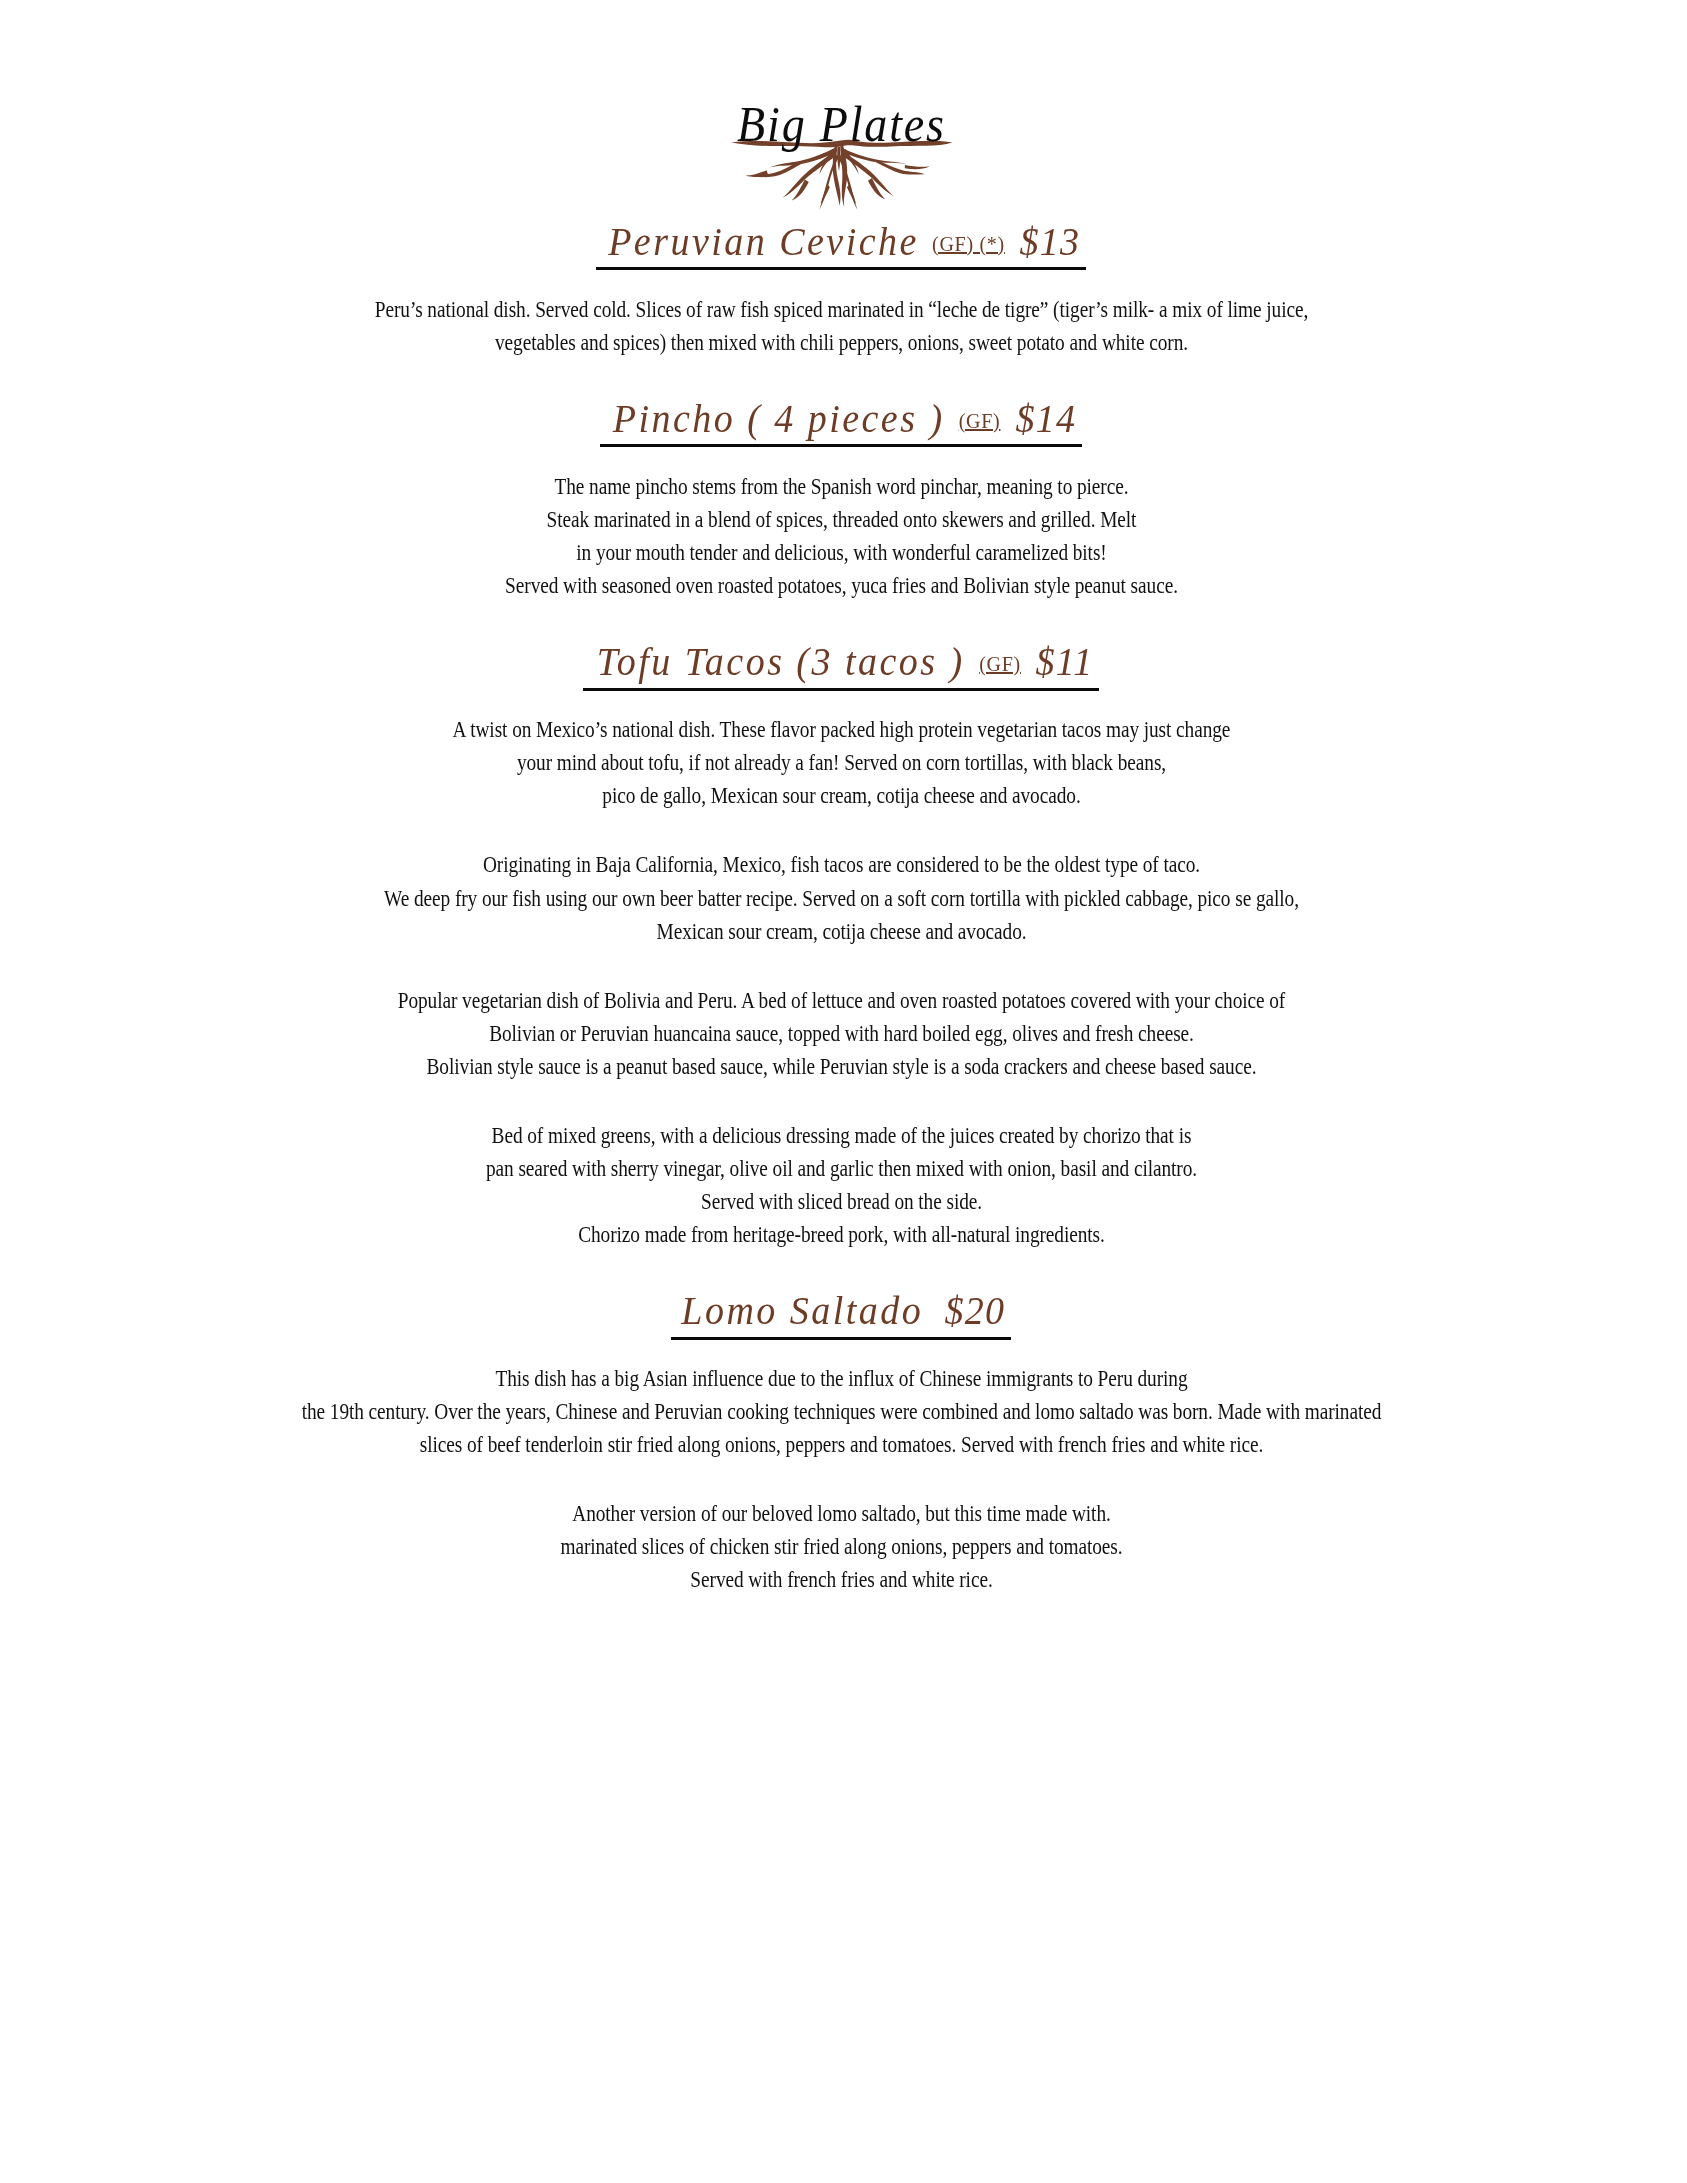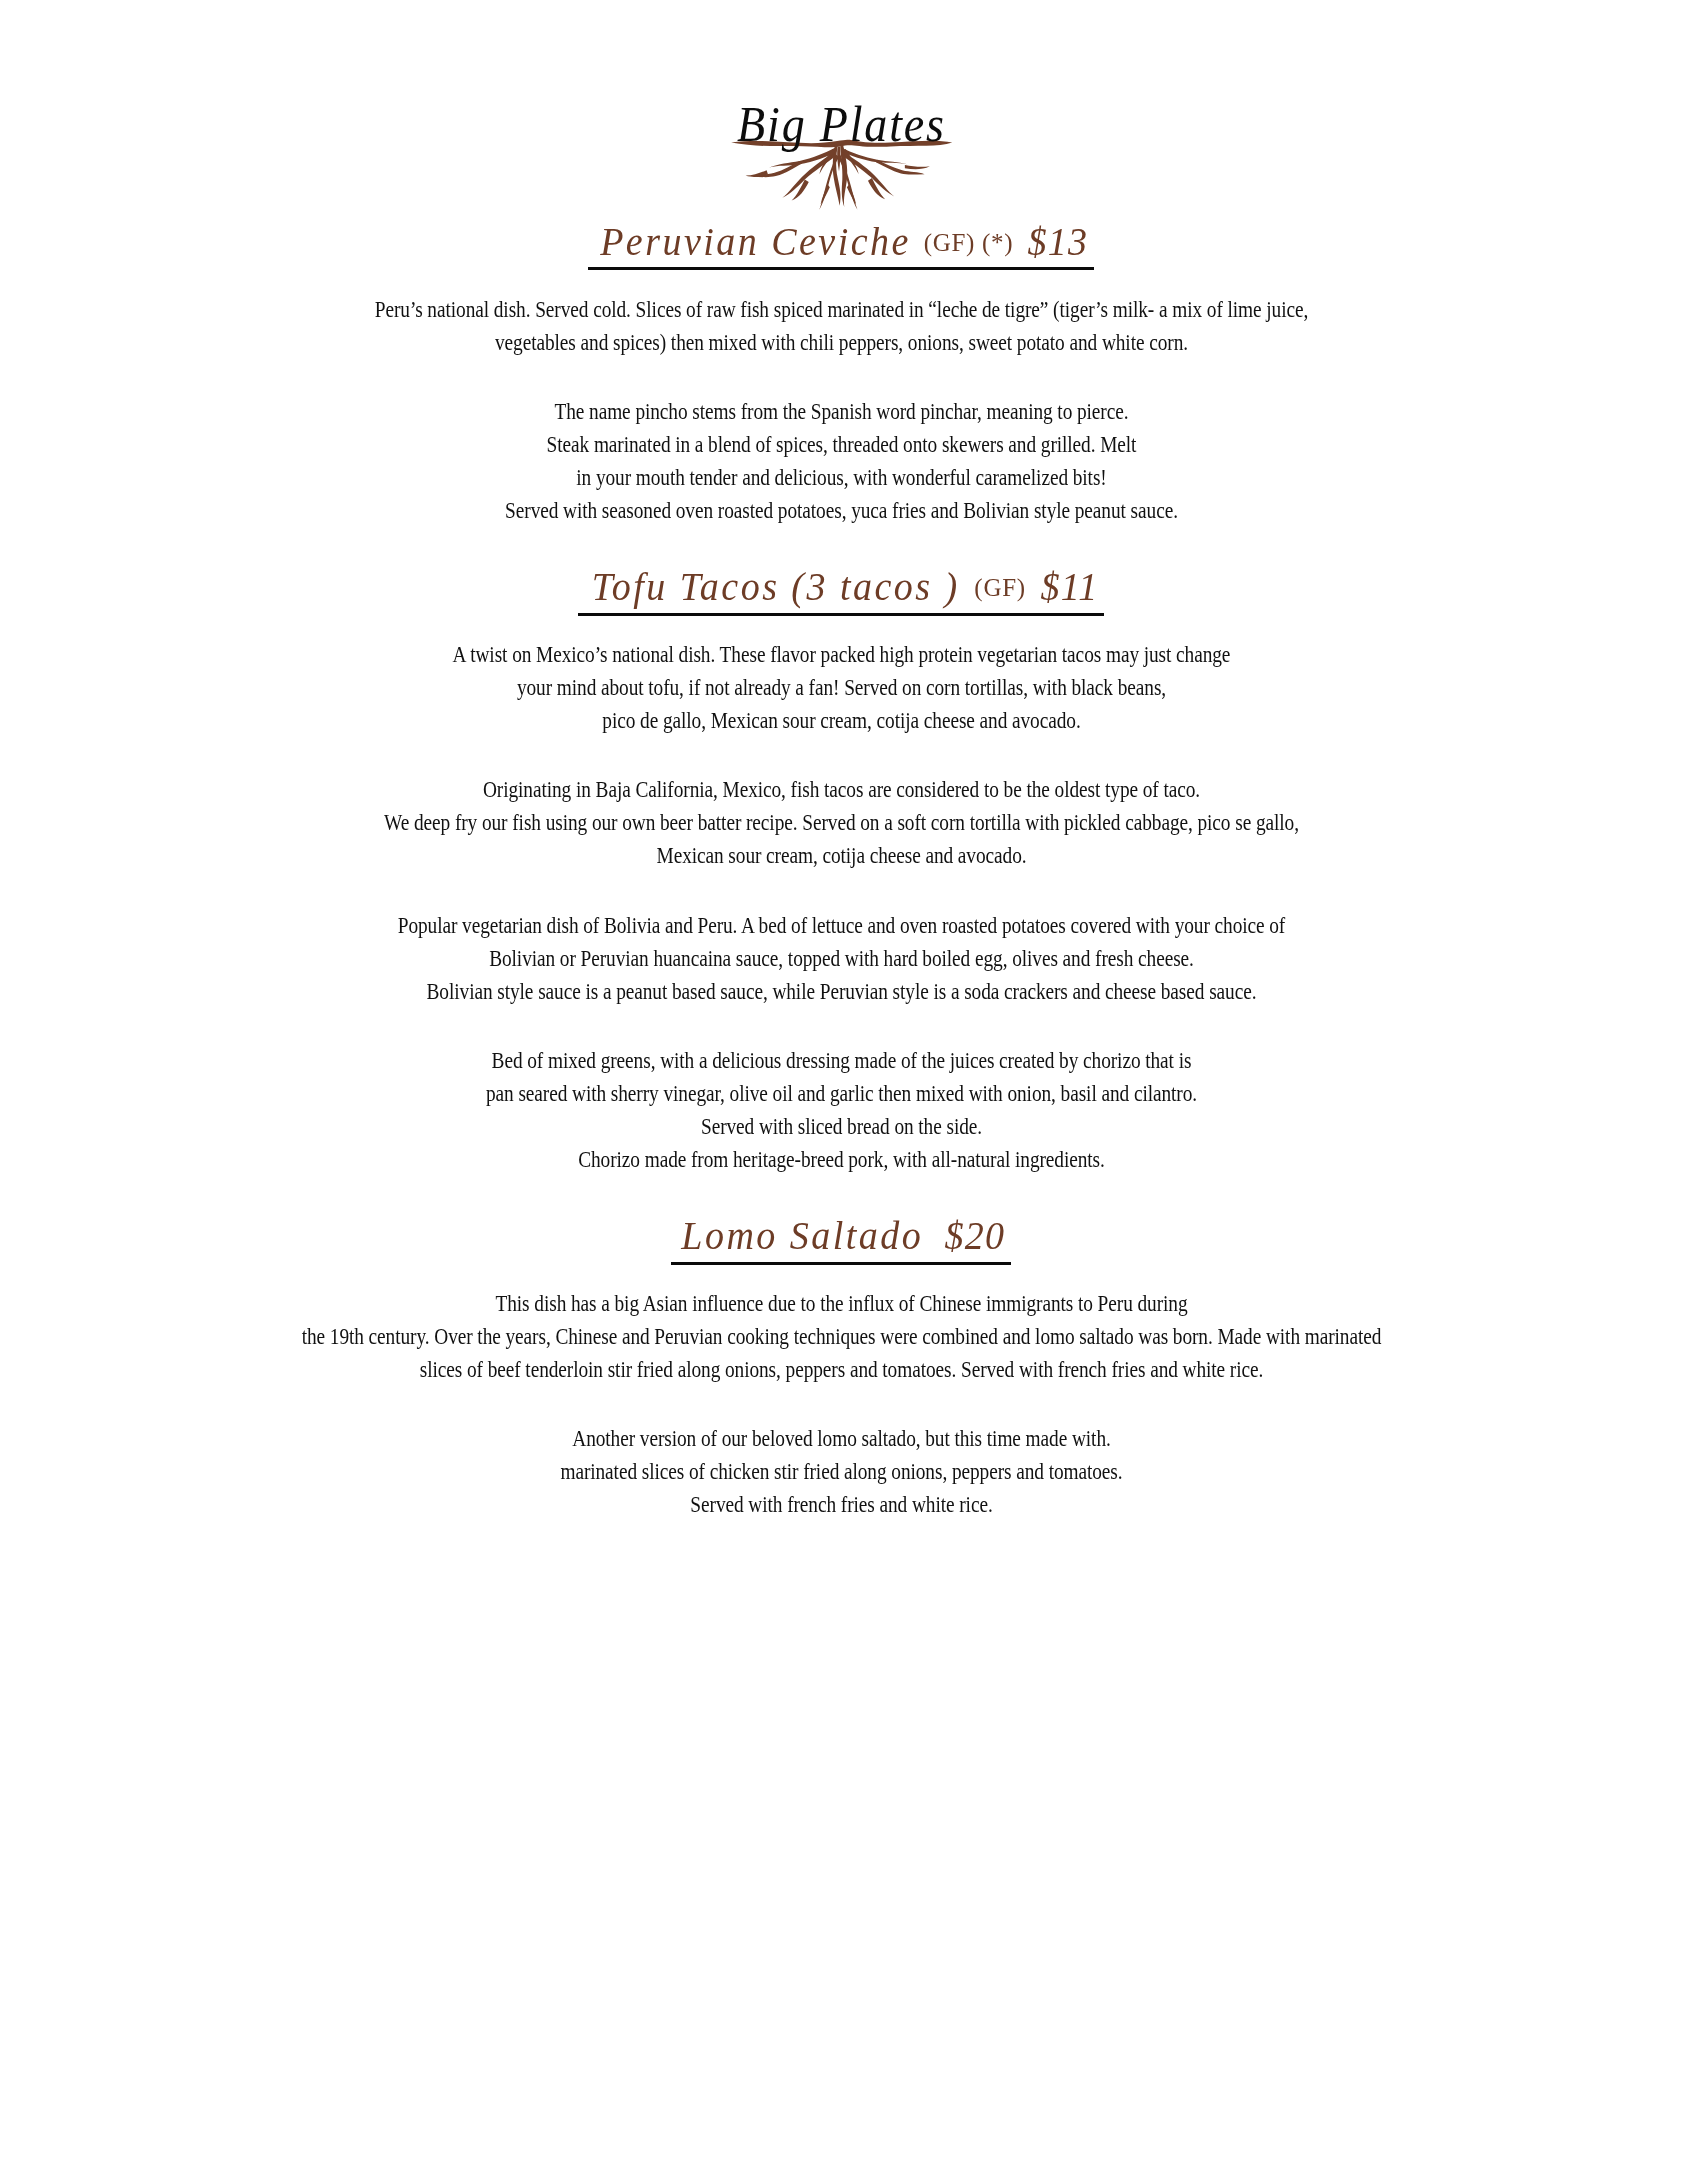--- a/index.html
+++ b/index.html
@@ -69,25 +69,26 @@
     font-size: 40px;
     color: #6d3c26;
     letter-spacing: 2.6px;
     transform: scaleX(0.95);
     display: inline-block;
     line-height: 1.06;
   }
   .dish-tag {
     font-family: "Liberation Serif", "DejaVu Serif", serif;
     font-style: normal;
-    font-size: 25px;
+    font-size: 20px;
     color: #6d3c26;
     letter-spacing: 0.7px;
     margin-left: 5px;
     vertical-align: 4px;
+    text-decoration: underline;
   }
   .dish-price {
     font-family: "Liberation Serif", "DejaVu Serif", serif;
     font-style: italic;
     font-size: 40px;
     color: #6d3c26;
     letter-spacing: 1.3px;
     margin-left: 13.2px;
     transform: scaleX(0.95);
     display: inline-block;
@@ -139,21 +140,21 @@
         <path d="M182 26 C190 38, 198 50, 202 64 C196 52, 186 40, 178 30 Z"></path>
       </g>
     </svg>
   </div>
 
   <div id="dish-list">
       <div class="dish"><div class="dish-title-wrap"><span class="dish-name">Peruvian Ceviche</span><span class="dish-tag">(GF)  (*)</span><span class="dish-price">$13</span></div><div class="dish-desc">
           <span class="line">Peru’s national dish.  Served cold.  Slices of raw fish spiced marinated in “leche de tigre” (tiger’s milk- a mix of lime juice,</span>
           <span class="line">vegetables and spices) then mixed with chili peppers, onions, sweet potato and white corn.</span>
         </div></div>
-      <div class="dish"><div class="dish-desc">
+      <div class="dish"><div class="dish-title-wrap"><span class="dish-name">Pincho ( 4 pieces )</span><span class="dish-tag">(GF)</span><span class="dish-price">$14</span></div><div class="dish-desc">
           <span class="line">The name pincho stems from the Spanish word pinchar, meaning to pierce.</span>
           <span class="line">Steak marinated in a blend of spices, threaded onto skewers and grilled.  Melt</span>
           <span class="line">in your mouth tender and delicious, with wonderful caramelized bits!</span>
           <span class="line">Served with seasoned oven roasted potatoes, yuca fries and Bolivian style peanut sauce.</span>
         </div></div>
       <div class="dish"><div class="dish-title-wrap"><span class="dish-name">Tofu Tacos (3 tacos )</span><span class="dish-tag">(GF)</span><span class="dish-price">$11</span></div><div class="dish-desc">
           <span class="line">A twist on Mexico’s national dish.  These flavor packed high protein vegetarian tacos may just change</span>
           <span class="line">your mind about tofu, if not already a fan!  Served on corn tortillas, with black beans,</span>
           <span class="line">pico de gallo,  Mexican sour cream, cotija cheese  and avocado.</span>
         </div></div>

